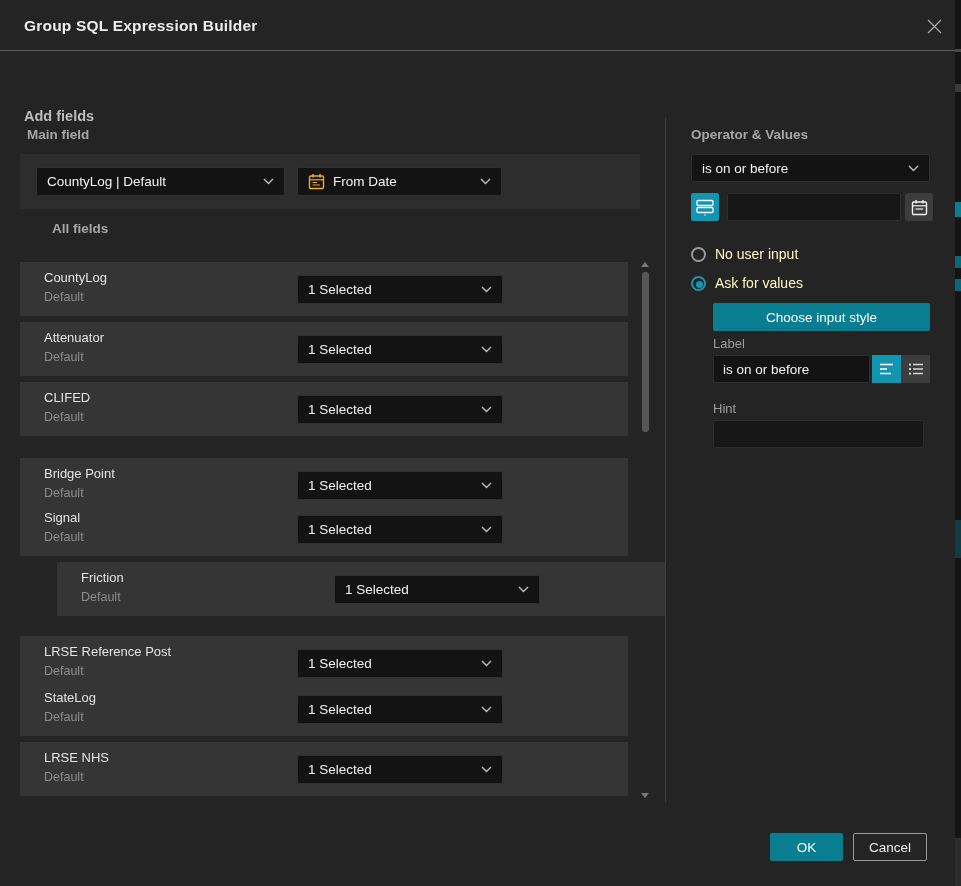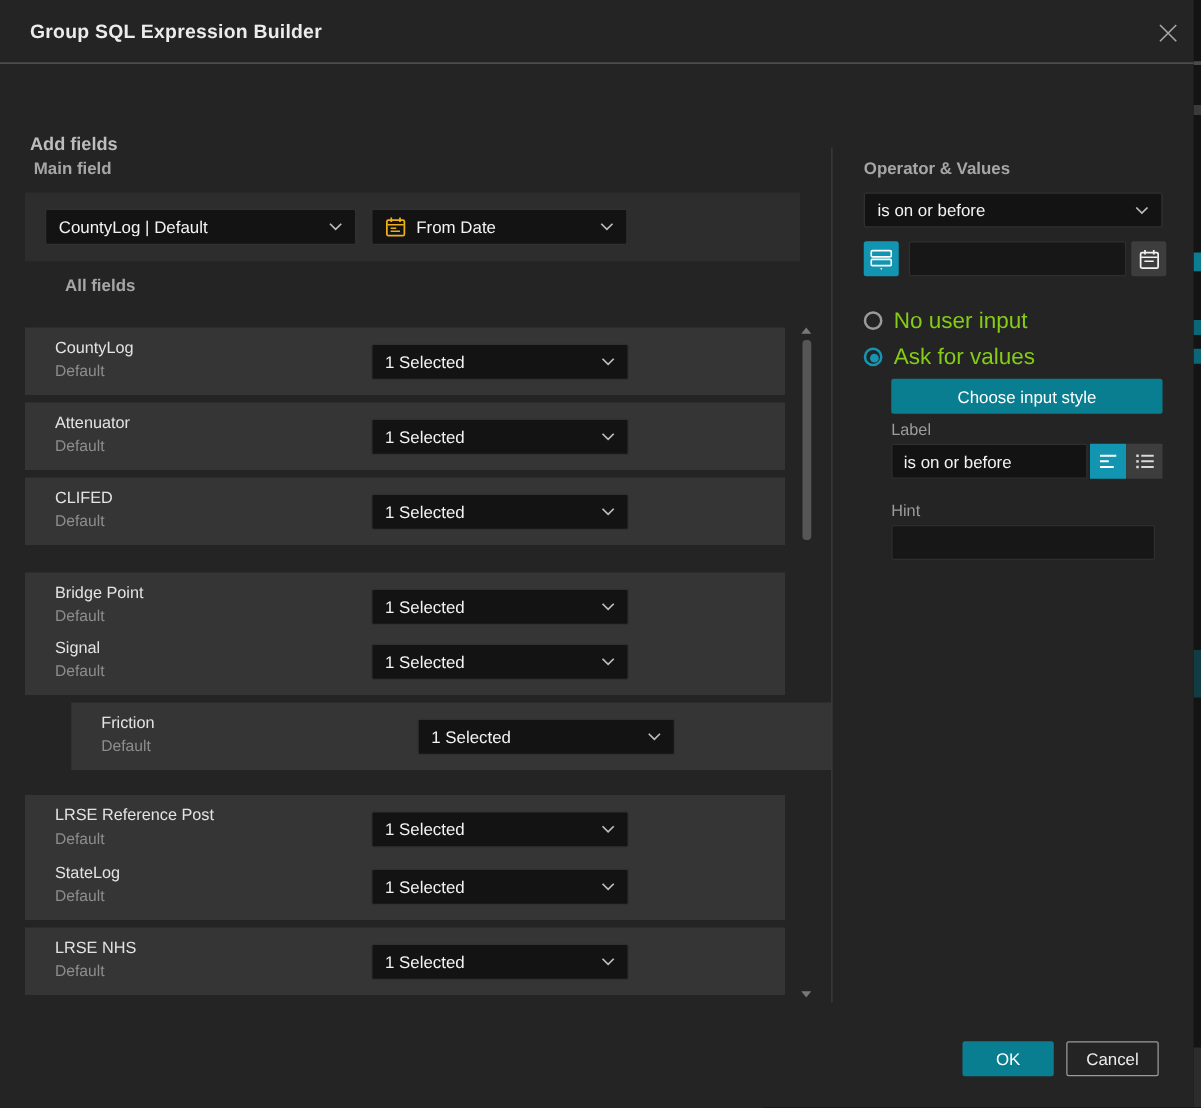--- a/index.html
+++ b/index.html
@@ -25,21 +25,21 @@
   .row{position:absolute;background:#353535;width:608px;height:54px;}
   .row .nm{position:absolute;left:24px;top:8px;font-size:13px;color:#e3e3e3;}
   .row .sub{position:absolute;left:24px;top:28px;font-size:12.5px;color:#8d8d8d;}
 
   
   .v-divider{position:absolute;left:665px;top:118px;width:1px;height:684px;background:#3e3e3e;}
   .radio-row{position:absolute;display:flex;align-items:center;gap:9px;cursor:pointer;}
   .radio-dot{width:15px;height:15px;border-radius:50%;border:2px solid #9a9a9a;position:relative;flex:none;}
   .radio-row.selected .radio-dot{border-color:#1695b3;}
   .radio-row.selected .radio-dot::after{content:"";position:absolute;left:3px;top:3px;width:7px;height:7px;border-radius:50%;background:#1695b3;}
-  .radio-lbl{font-size:18px;color:#84cc16;}
+  .radio-lbl{font-size:14px;color:#fef9c3;}
 
   .btn{display:flex;align-items:center;justify-content:center;font-size:13.5px;cursor:pointer;border-radius:2px;}
   .btn-accent{background:#0a7e91;color:#fff;}
   .icon-btn{position:absolute;width:29px;height:29px;display:flex;align-items:center;justify-content:center;cursor:pointer;border-radius:2px;}
   .icon-btn.gray{background:#3d3d3d;}
   .icon-btn.bright{background:#1295b0;}
 
   .field-lbl{position:absolute;font-size:13px;color:#9c9c9c;}
 
   

